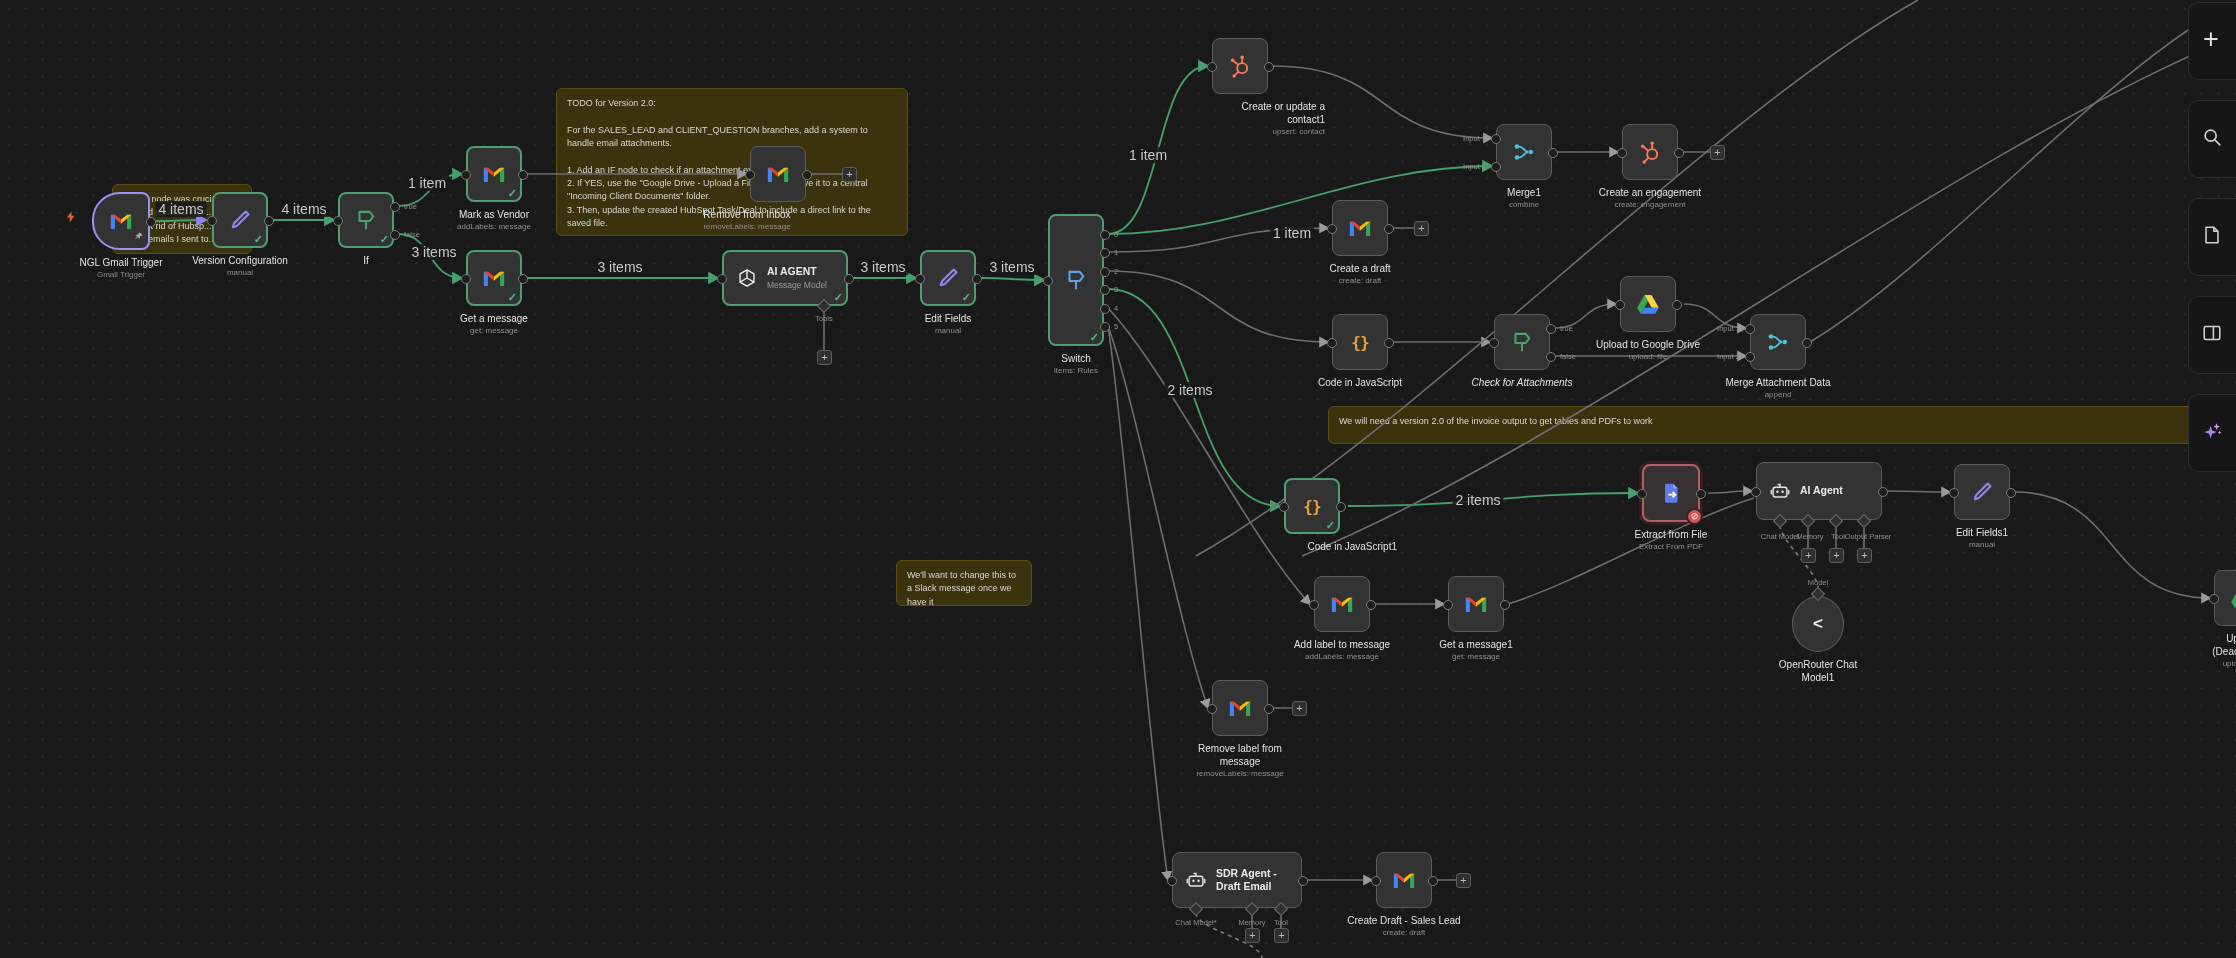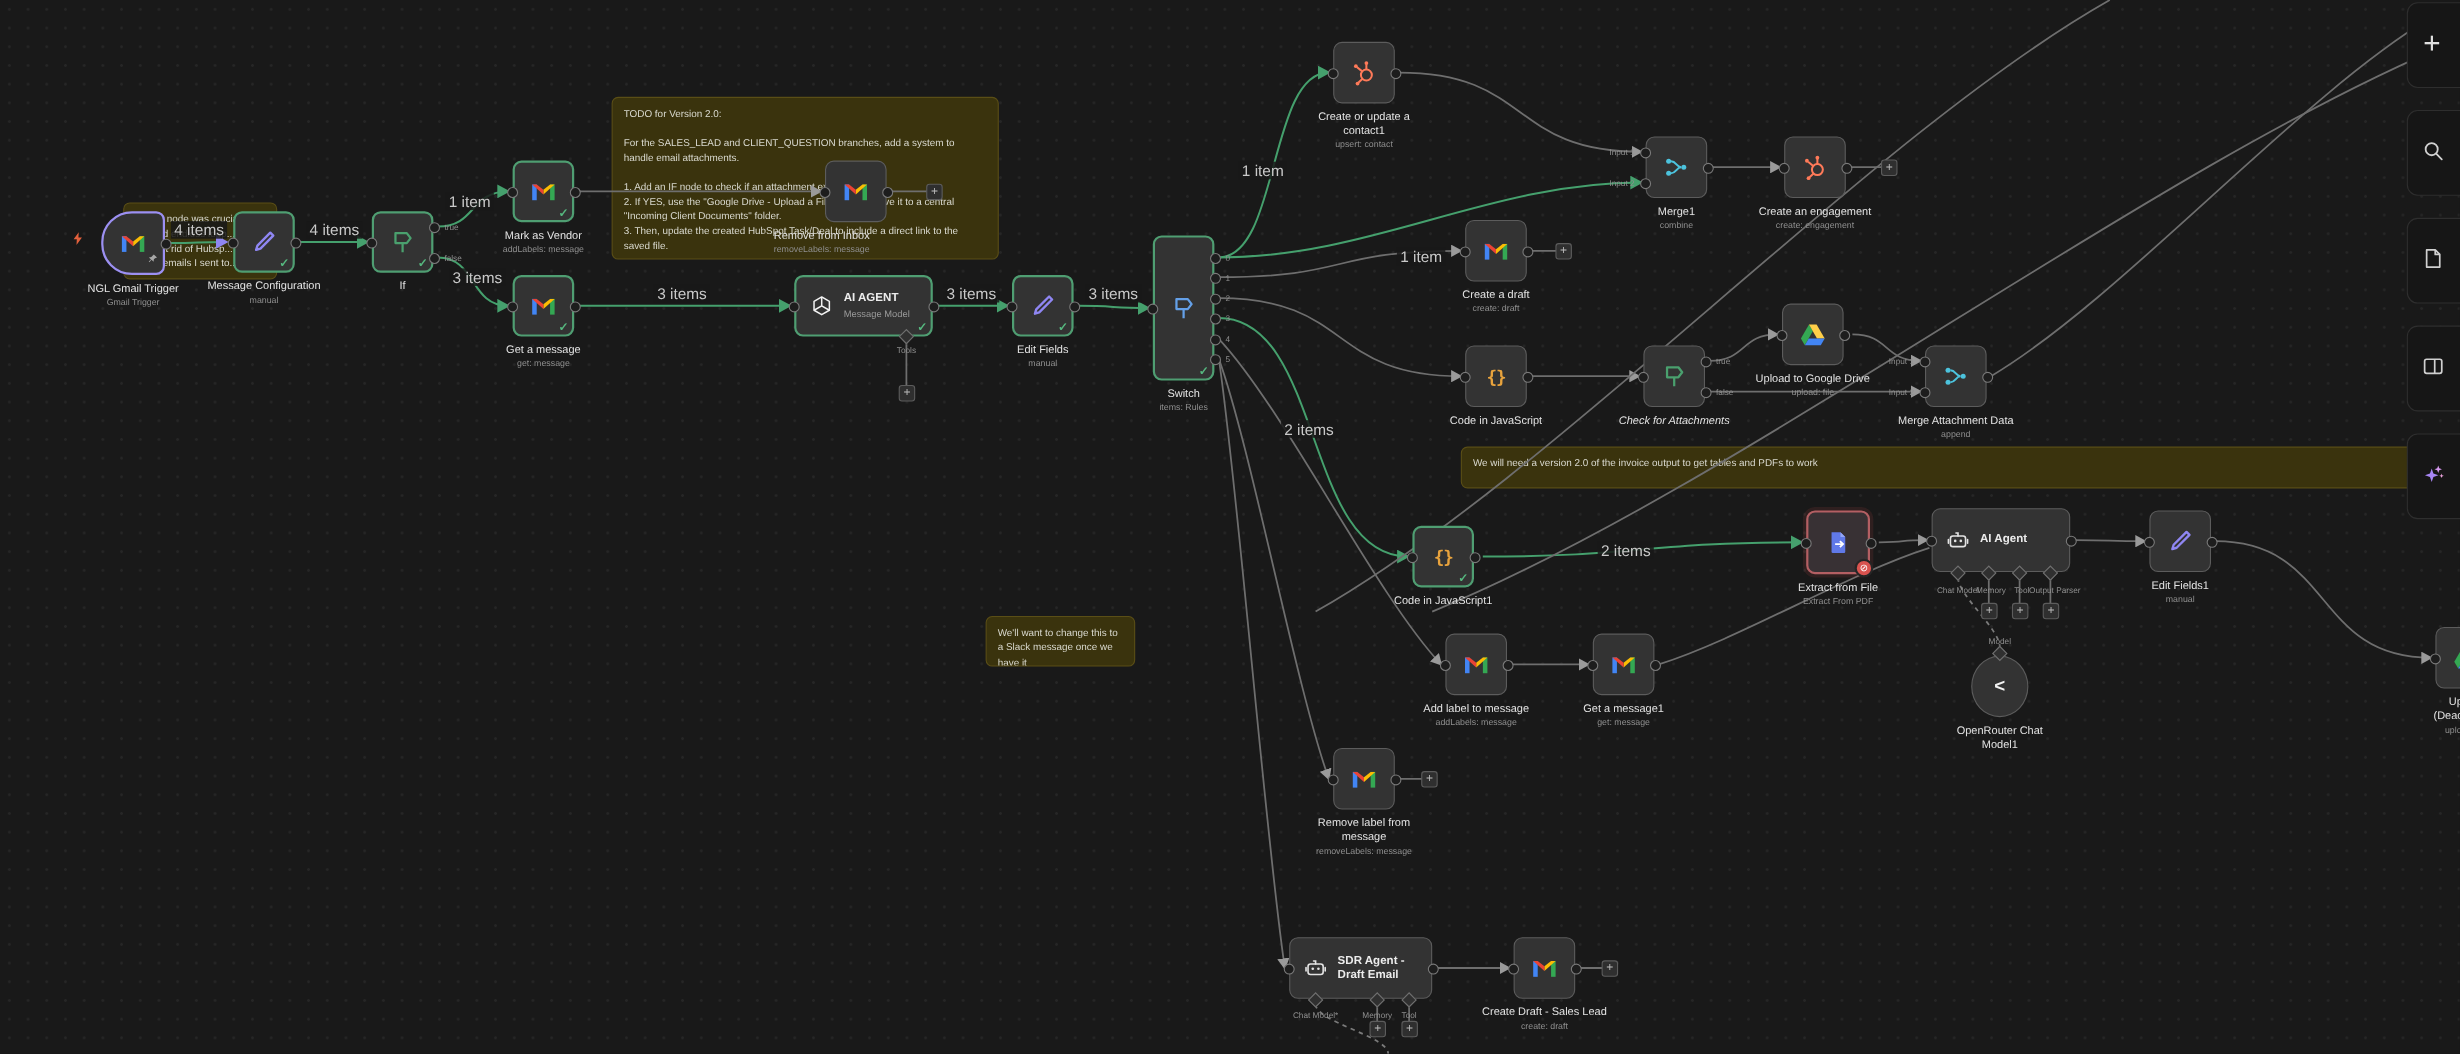--- a/index.html
+++ b/index.html
@@ -178,21 +178,21 @@
     <div class="node success" style="left: 212px; top: 192px; width: 56px; height: 56px;">
       <span class="nicon">
         <svg viewBox="0 0 24 24">
           <path d="M17.3 4.2 l2.5 2.5 L9 17.5 l-3.6 1.1 1.1-3.6 Z" fill="none" stroke="#8f86f2" stroke-width="2" stroke-linejoin="round" stroke-linecap="round"></path>
         </svg>
       </span>
       <span class="check">✓</span>
     </div>
     <span class="port" style="left: 207px; top: 216px;"></span>
     <span class="port" style="left: 264px; top: 216px;"></span>
-    <div class="nlabel" style="left: 155px; top: 254px;"><div>Message Configuration</div><div class="nsub">manual</div></div>
+    <div class="nlabel" style="left: 155px; top: 254px;"><div>Version Configuration</div><div class="nsub">manual</div></div>
     <div class="node success" style="left: 338px; top: 192px; width: 56px; height: 56px;">
       <span class="nicon">
         <svg viewBox="0 0 24 24">
           <g fill="none" stroke="#4aa06e" stroke-width="1.9" stroke-linejoin="round">
             <path d="M12 20.5 v-7.5"></path>
             <path d="M6 4.5 h9.5 l3.2 4.2 -3.2 4.2 H6 Z"></path>
           </g>
         </svg>
       </span>
       <span class="check">✓</span>
@@ -296,21 +296,21 @@
             <line x1="10.8" y1="17.2" x2="7.4" y2="20.4"></line>
           </g>
           <circle cx="14" cy="4" r="1.6" fill="#ff7a59"></circle>
           <circle cx="5.2" cy="6.6" r="1.6" fill="#ff7a59"></circle>
           <circle cx="6.6" cy="21.2" r="1.6" fill="#ff7a59"></circle>
         </svg>
       </span>
     </div>
     <span class="port" style="left: 1207px; top: 62px;"></span>
     <span class="port" style="left: 1264px; top: 62px;"></span>
-    <div class="nlabel" style="left: 1155px; top: 100px;"><div>Create or update a
+    <div class="nlabel" style="left: 1155px; top: 100px; text-align: right;"><div>Create or update a
 contact1</div><div class="nsub">upsert: contact</div></div>
     <div class="node default" style="left: 1496px; top: 124px; width: 56px; height: 56px;">
       <span class="nicon">
         <svg viewBox="0 0 24 24">
           <g stroke="#4cc3dd" stroke-width="1.7" fill="none">
             <path d="M7.5 7 C12 7 12 12 16 12 M7.5 17 C12 17 12 12 16 12"></path>
           </g>
           <circle cx="5.5" cy="7" r="2.1" fill="#4cc3dd"></circle>
           <circle cx="5.5" cy="17" r="2.1" fill="#4cc3dd"></circle>
           <circle cx="18.2" cy="12" r="2.1" fill="#4cc3dd"></circle>
@@ -403,21 +403,21 @@
     <span class="port" style="left: 1802px; top: 338px;"></span>
     <div class="nlabel" style="left: 1693px; top: 376px;"><div>Merge Attachment Data</div><div class="nsub">append</div></div>
     <div class="node success" style="left: 1284px; top: 478px; width: 56px; height: 56px;">
       <span class="nicon">
         <span class="codeglyph">{}</span>
       </span>
       <span class="check">✓</span>
     </div>
     <span class="port" style="left: 1279px; top: 502px;"></span>
     <span class="port" style="left: 1336px; top: 502px;"></span>
-    <div class="nlabel" style="left: 1227px; top: 540px;"><div>Code in JavaScript1</div></div>
+    <div class="nlabel" style="left: 1227px; top: 540px; text-align: right;"><div>Code in JavaScript1</div></div>
     <div class="node error" style="left: 1642px; top: 464px; width: 58px; height: 58px;">
       <span class="nicon">
         <svg viewBox="0 0 24 24">
           <path d="M6.5 3.5 h7.5 l4 4 V20 a1 1 0 0 1 -1 1 h-9.5 a1 1 0 0 1 -1 -1 Z" fill="#6079e8"></path>
           <path d="M14 3.5 v4 h4 Z" fill="#93a5f4"></path>
           <g stroke="#fff" stroke-width="1.6" fill="none">
             <path d="M9.5 13.5 h6.5"></path>
             <path d="M13.5 11 l2.6 2.5 -2.6 2.5"></path>
           </g>
         </svg>

